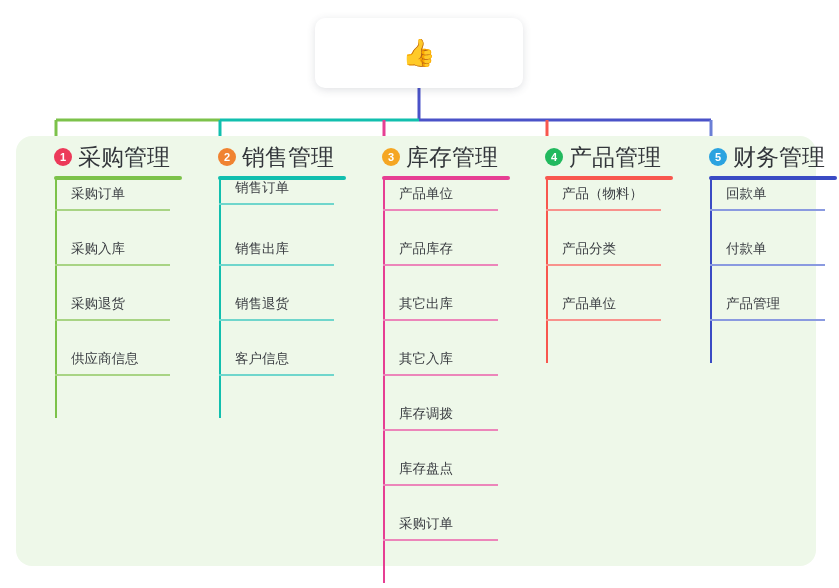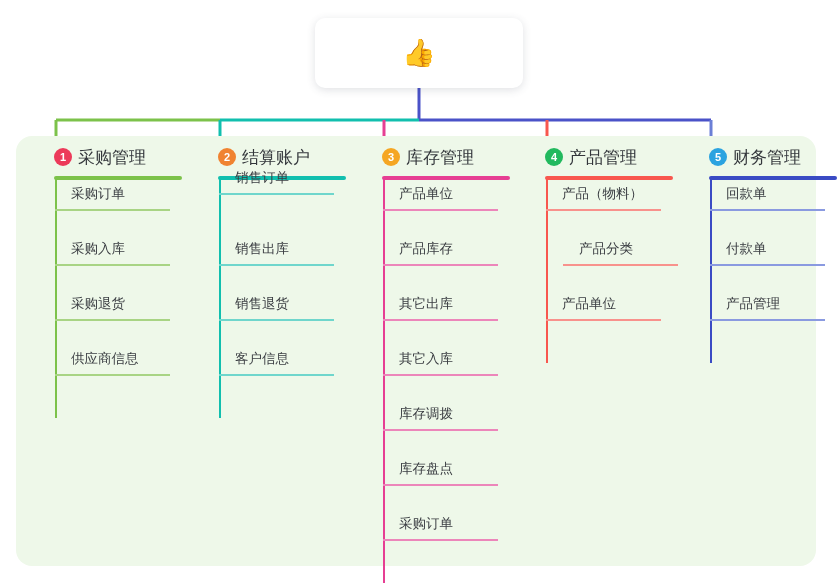--- a/index.html
+++ b/index.html
@@ -101,21 +101,21 @@
     border-radius: 50%;
     color: #ffffff;
     font-size: 11px;
     line-height: 18px;
     text-align: center;
     font-weight: bold;
     flex: 0 0 auto;
     margin-right: 6px;
   }
   .col-title {
-    font-size: 17px;
+    font-size: 23px;
     color: #33363b;
     white-space: nowrap;
   }
   .col-underline {
     position: absolute;
     left: 18px;
     top: 40px;
     width: 128px;
     height: 4px;
     border-radius: 2px;
@@ -196,25 +196,25 @@
           <div class="item-underline" style="background: rgb(168, 212, 132);"></div>
         </div>
         <div class="item" style="top: 185px;">
           <span class="item-label">供应商信息</span>
           <div class="item-underline" style="background: rgb(168, 212, 132);"></div>
         </div>
       </div>
       <div class="column col-1">
         <div class="col-header">
           <span class="badge" style="background: rgb(240, 131, 49);">2</span>
-          <span class="col-title">结算账户</span>
+          <span class="col-title">销售管理</span>
         </div>
         <div class="col-underline" style="background: rgb(17, 191, 174);"></div>
         <div class="col-spine" style="height: 240px; background: rgb(17, 191, 174);"></div>
-        <div class="item" style="top: 4px;">
+        <div class="item" style="top: 14px;">
           <span class="item-label">销售订单</span>
           <div class="item-underline" style="background: rgb(111, 214, 204);"></div>
         </div>
         <div class="item" style="top: 75px;">
           <span class="item-label">销售出库</span>
           <div class="item-underline" style="background: rgb(111, 214, 204);"></div>
         </div>
         <div class="item" style="top: 130px;">
           <span class="item-label">销售退货</span>
           <div class="item-underline" style="background: rgb(111, 214, 204);"></div>
@@ -264,21 +264,21 @@
         <div class="col-header">
           <span class="badge" style="background: rgb(34, 185, 94);">4</span>
           <span class="col-title">产品管理</span>
         </div>
         <div class="col-underline" style="background: rgb(248, 87, 78);"></div>
         <div class="col-spine" style="height: 185px; background: rgb(248, 87, 78);"></div>
         <div class="item" style="top: 20px; text-align: center;">
           <span class="item-label">产品（物料）</span>
           <div class="item-underline" style="background: rgb(248, 146, 140);"></div>
         </div>
-        <div class="item" style="top: 75px; margin-left: 17px;">
+        <div class="item" style="top: 75px;">
           <span class="item-label">产品分类</span>
           <div class="item-underline" style="background: rgb(248, 146, 140);"></div>
         </div>
         <div class="item" style="top: 130px;">
           <span class="item-label">产品单位</span>
           <div class="item-underline" style="background: rgb(248, 146, 140);"></div>
         </div>
       </div>
       <div class="column col-4">
         <div class="col-header">

